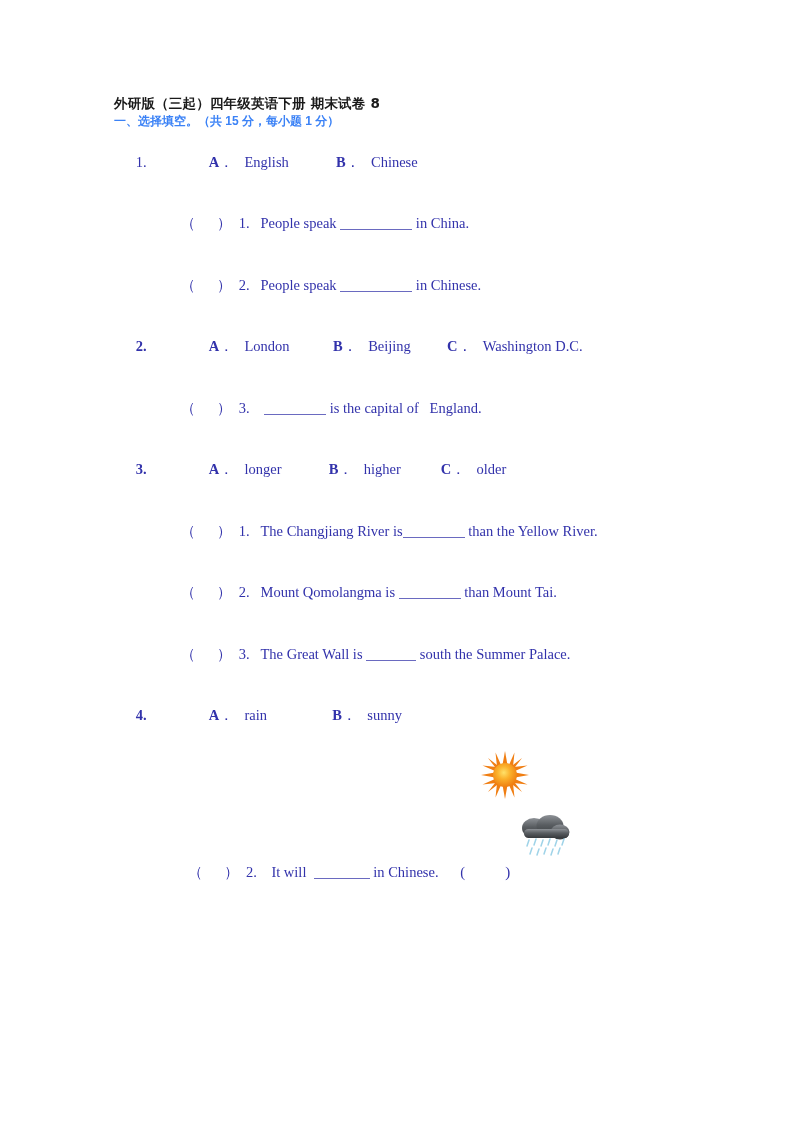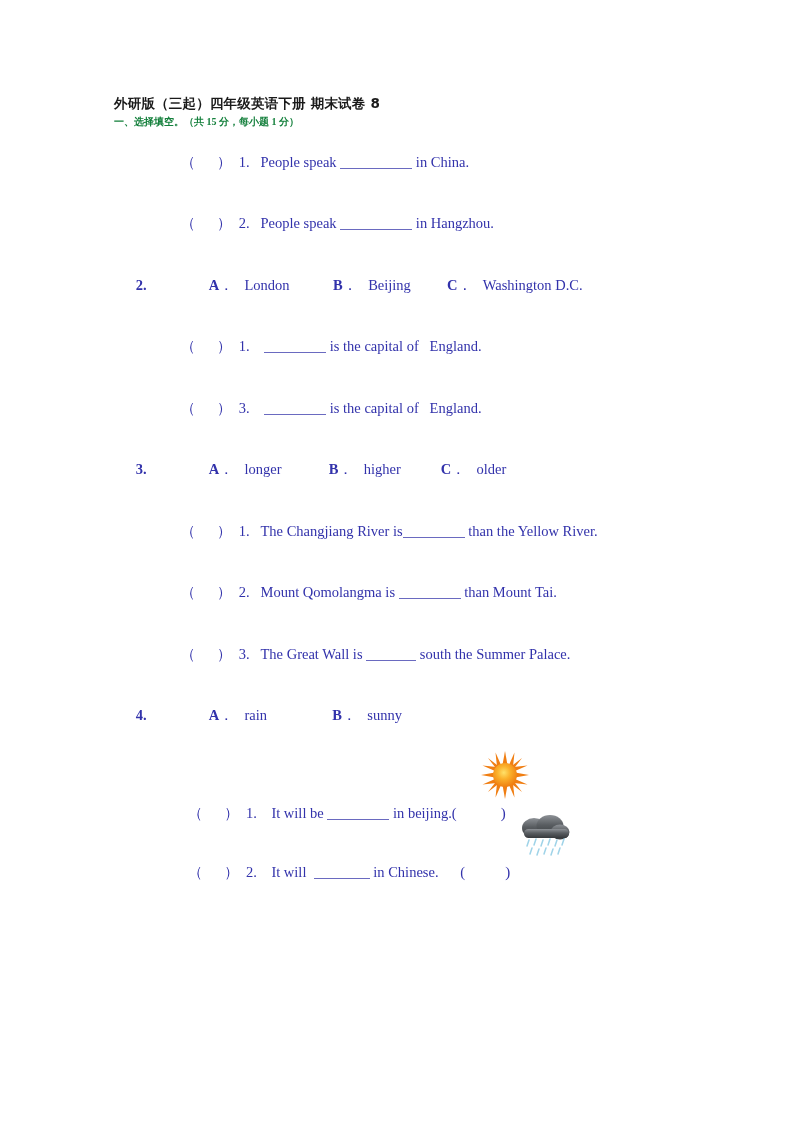--- a/index.html
+++ b/index.html
@@ -31,24 +31,24 @@
   .title {
     font-family: "DejaVu Sans", "Liberation Sans", sans-serif;
     font-weight: bold;
     font-size: 13.5px;
     color: #1a1a1a;
     letter-spacing: 0.2px;
     line-height: 18px;
     white-space: pre;
   }
   .heading {
-    font-family: Liberation Serif, serif;
+    font-family: Liberation Sans, sans-serif;
     font-weight: bold;
-    font-size: 10px;
-    color: #15803d;
+    font-size: 12px;
+    color: #3b82f6;
     line-height: 19px;
     white-space: pre;
   }
   .serif {
     font-family: "Liberation Serif", "DejaVu Serif", serif;
     color: #3232ab;
     font-size: 14.5px;
     line-height: 20.5px;
     white-space: pre;
   }
@@ -86,31 +86,31 @@
 <body>
 
 <div class="page">
   <div class="doc">
 
     <div class="title">外研版（三起）四年级英语下册 期末试卷 8</div>
 
     <div class="heading">一、选择填空。（共 15 分，每小题 1 分）</div>
 
     <div class="serif row">
+      <span class="q-line">1.</span><span style="display:inline-block;width:62px"></span><span class="q-line"><b>A</b>．   English             <b>B</b>．   Chinese</span>
+    </div>
+    <div class="serif row">
       <span style="display:inline-block;width:45px"></span><span>（      ）  1.   People speak </span><span class="blank" style="width:72px"></span><span> in China.</span>
     </div>
     <div class="serif row">
-      <span style="display:inline-block;width:45px"></span><span>（      ）  2.   People speak </span><span class="blank" style="width:72px"></span><span> in Hangzhou.</span>
+      <span style="display:inline-block;width:45px"></span><span>（      ）  2.   People speak </span><span class="blank" style="width:72px"></span><span> in Chinese.</span>
     </div>
 
     <div class="serif row">
       <span class="q-line"><b>2.</b></span><span style="display:inline-block;width:62px"></span><span class="q-line"><b>A</b>．   London            <b>B</b>．   Beijing          <b>C</b>．   Washington D.C.</span>
-    </div>
-    <div class="serif row">
-      <span style="display:inline-block;width:45px"></span><span>（      ）  1.    </span><span class="blank" style="width:62px"></span><span> is the capital of   England.</span>
     </div>
     <div class="serif row">
       <span style="display:inline-block;width:45px"></span><span>（      ）  3.    </span><span class="blank" style="width:62px"></span><span> is the capital of   England.</span>
     </div>
 
     <div class="serif row">
       <span class="q-line"><b>3.</b></span><span style="display:inline-block;width:62px"></span><span class="q-line"><b>A</b>．   longer             <b>B</b>．   higher           <b>C</b>．   older</span>
     </div>
     <div class="serif row">
       <span style="display:inline-block;width:45px"></span><span>（      ）  1.   The Changjiang River is</span><span class="blank" style="width:62px"></span><span> than the Yellow River.</span>
@@ -185,23 +185,20 @@
             <line x1="100" y1="60" x2="96" y2="72"></line>
             <line x1="36" y1="78" x2="32" y2="90"></line>
             <line x1="50" y1="80" x2="46" y2="92"></line>
             <line x1="64" y1="78" x2="60" y2="90"></line>
             <line x1="78" y1="80" x2="74" y2="92"></line>
             <line x1="92" y1="78" x2="88" y2="90"></line>
           </g>
         </svg>
       </div>
 
-      <div class="serif row" style="position:absolute; left:0; top:36px;">
-        <span style="display:inline-block;width:45px"></span><span>（      ）  1.    It will be </span><span class="blank" style="width:62px"></span><span> in beijing.(</span><span style="display:inline-block;width:44px"></span><span class="paren">)</span>
-      </div>
 
       <div class="serif row" style="position:absolute; left:0; top:95px;">
         <span style="display:inline-block;width:45px"></span><span>（      ）  2.    It will  </span><span class="blank" style="width:56px"></span><span> in Chinese.      (</span><span style="display:inline-block;width:40px"></span><span class="paren">)</span>
       </div>
     </div>
 
     <div class="serif row">
       <span style="display:inline-block;width:45px"></span><span style="display:inline-block;width:52px"></span>
     </div>
 

